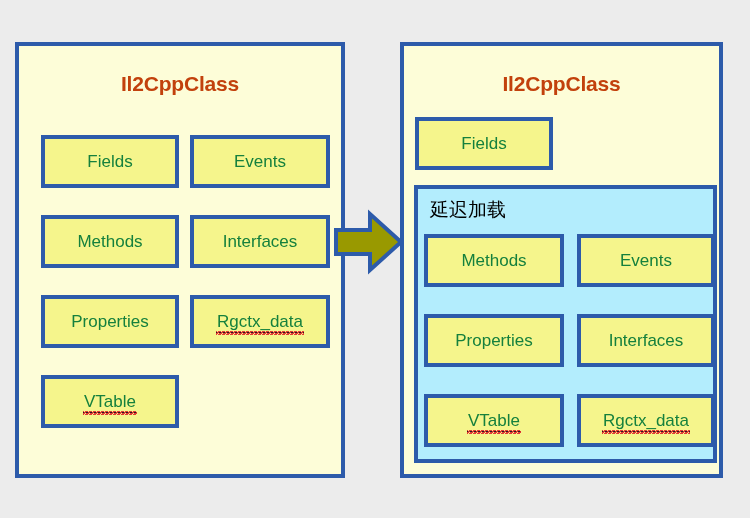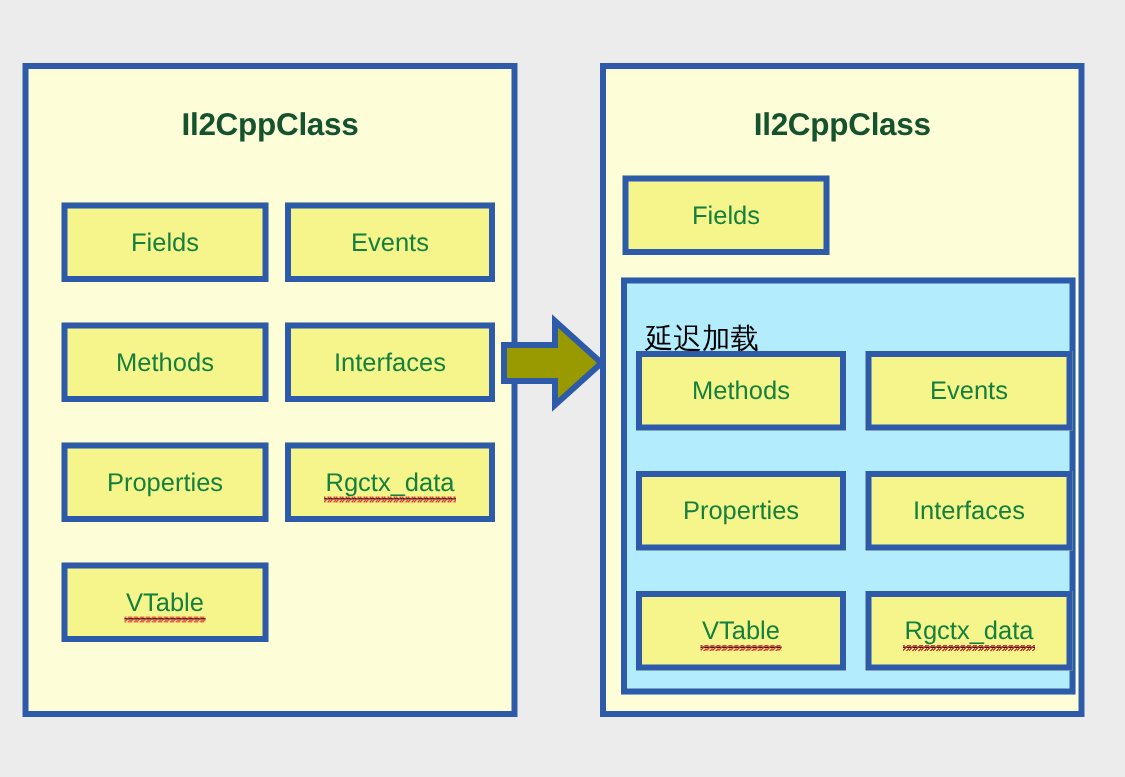--- a/index.html
+++ b/index.html
@@ -29,21 +29,21 @@
   #panel-left  { left: 15px;  top: 42px; width: 330px; height: 436px; }
   #panel-right { left: 400px; top: 42px; width: 323px; height: 436px; }
 
   .panel-title {
     position: absolute;
     left: 0;
     right: 0;
     text-align: center;
     font-size: 21px;
     font-weight: bold;
-    color: #14532d;
+    color: #c2410c;
     letter-spacing: -0.2px;
   }
   #panel-left  .panel-title { top: 26px; }
   #panel-right .panel-title { top: 26px; }
 
   
   .box {
     position: absolute;
     box-sizing: border-box;
     background: #f5f58c;
@@ -107,21 +107,20 @@
     background: #b3edfd;
     border: 4px solid #2d5baa;
   }
   #lazy-title {
     position: absolute;
     left: 12px;
     top: 8px;
     font-size: 19px;
     color: #000;
     font-family: Liberation Serif, serif;
-    margin-top: 16px;
   }
   
   #rb-methods    { left: 6px;   top: 45px;  width: 140px; height: 53px; }
   #rb-events     { left: 159px; top: 45px;  width: 138px; height: 53px; }
   #rb-properties { left: 6px;   top: 125px; width: 140px; height: 53px; }
   #rb-interfaces { left: 159px; top: 125px; width: 138px; height: 53px; }
   #rb-vtable     { left: 6px;   top: 205px; width: 140px; height: 53px; }
   #rb-rgctx      { left: 159px; top: 205px; width: 138px; height: 53px; }
 
   

